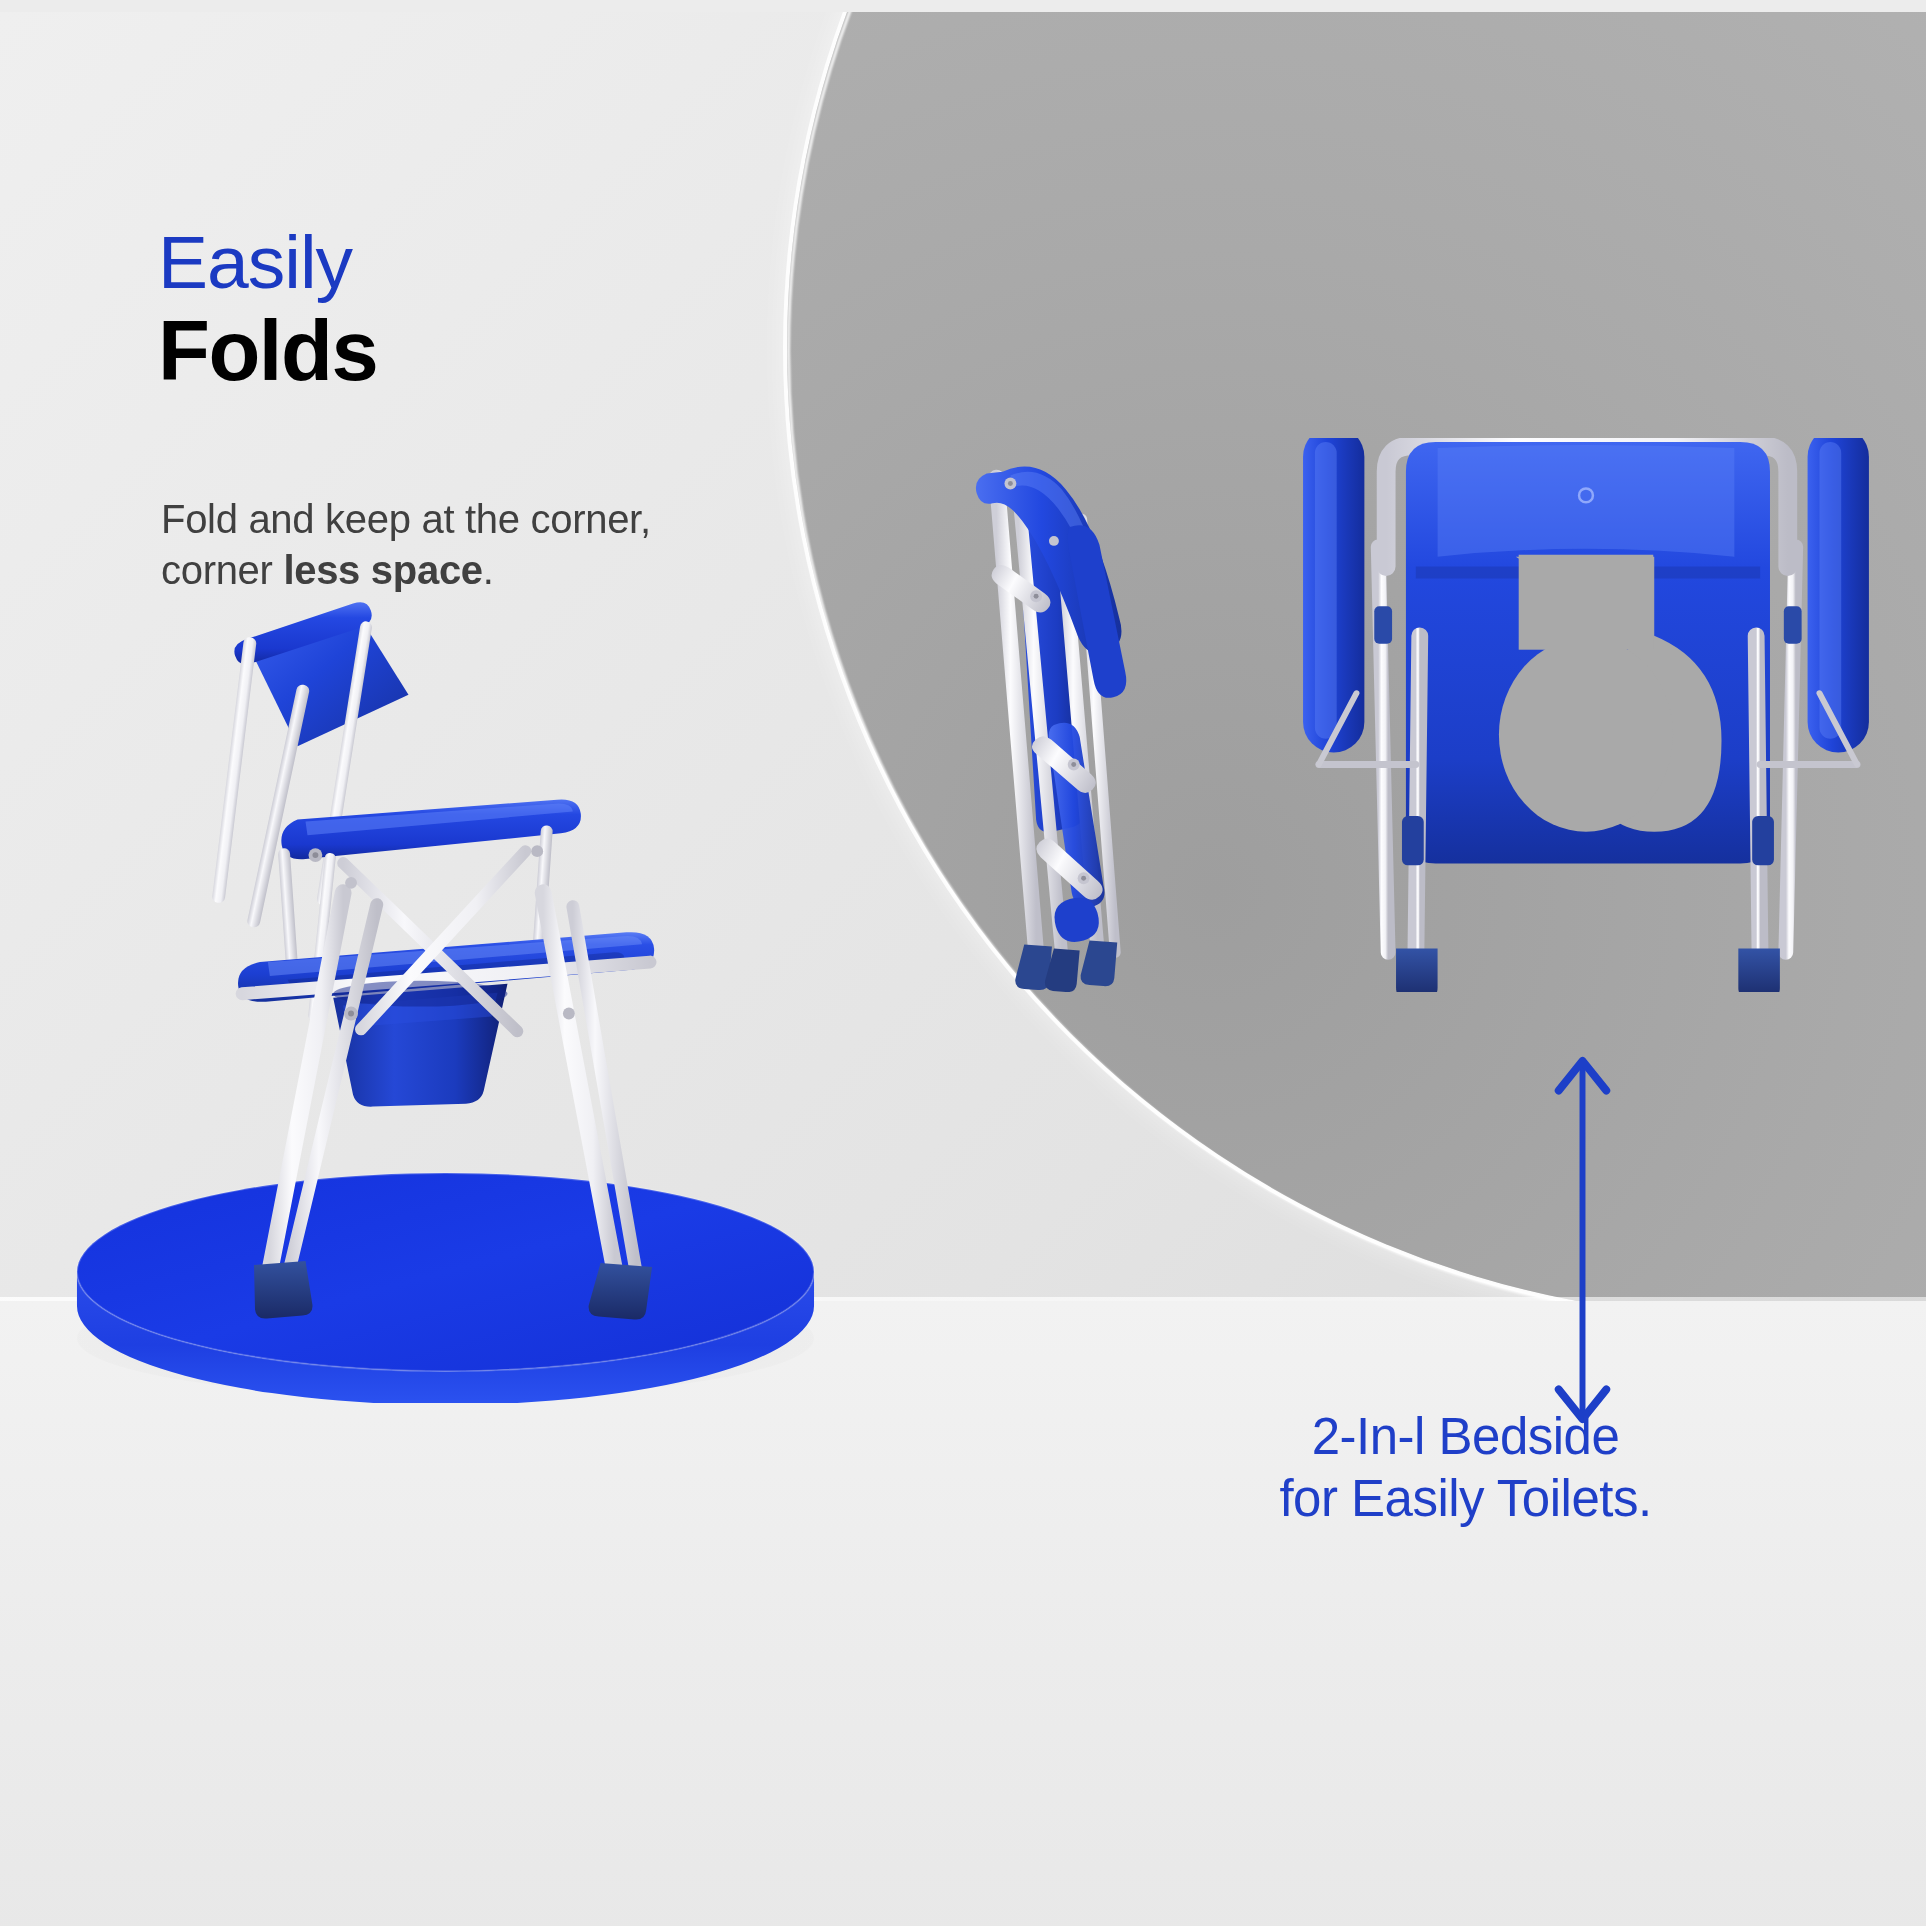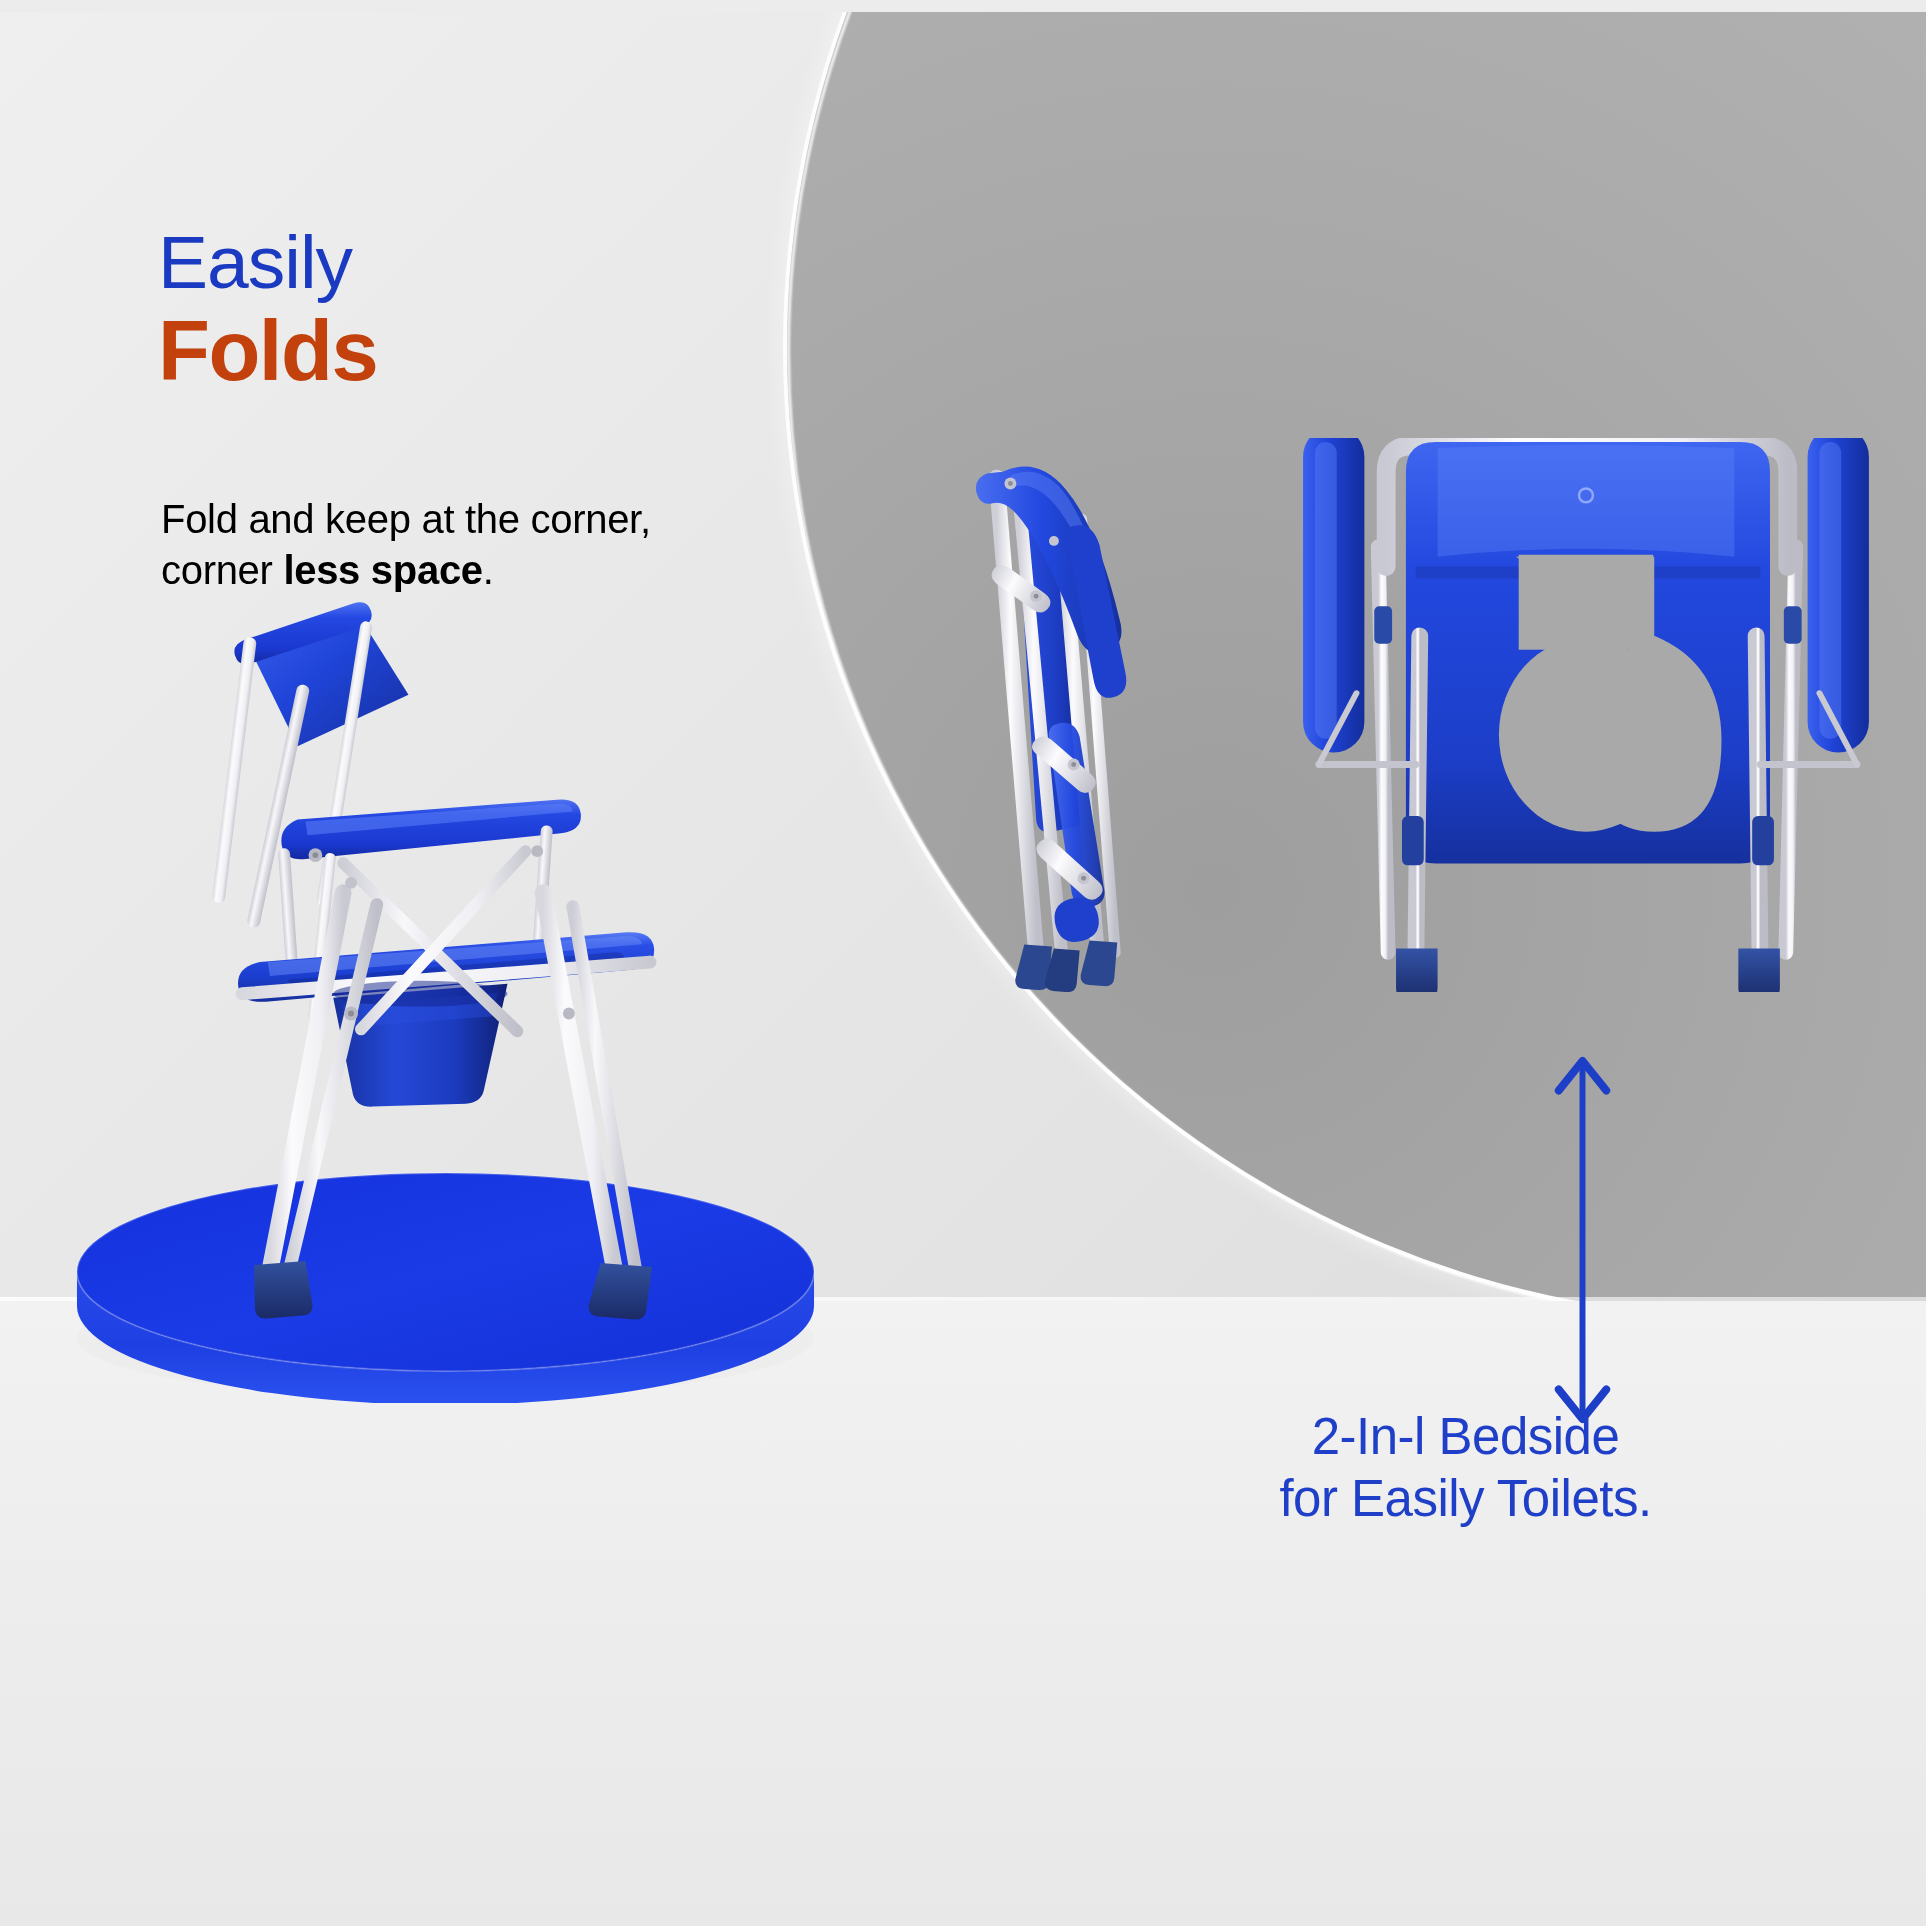--- a/index.html
+++ b/index.html
@@ -41,25 +41,25 @@
   .circle-clip{
     position:absolute;left:0;top:0;width:1927px;height:1289px;overflow:hidden;
   }
 
   
   .headline{position:absolute;left:158px;top:213px;}
   .headline .l1{
     font-size:75px;font-weight:400;color:#1b3ac2;letter-spacing:-1px;line-height:1.0;
   }
   .headline .l2{
-    font-size:85px;font-weight:700;color:#c2410c;letter-spacing:-1.5px;line-height:1.05;margin-top:6px;
+    font-size:85px;font-weight:700;color:#000000;letter-spacing:-1.5px;line-height:1.05;margin-top:6px;
   }
   .subcopy{
     position:absolute;left:161px;top:482px;width:713px;
-    font-size:40px;line-height:1.28;color:#000000;font-weight:400;letter-spacing:-0.3px;
+    font-size:40px;line-height:1.28;color:#404040;font-weight:400;letter-spacing:-0.3px;
   }
   .subcopy b{font-weight:700;}
 
   .caption{
     position:absolute;left:1124px;top:1394px;width:683px;
     text-align:center;font-size:51px;line-height:1.22;
     color:#1f3fc8;font-weight:400;letter-spacing:-0.5px;
   }
 
   

